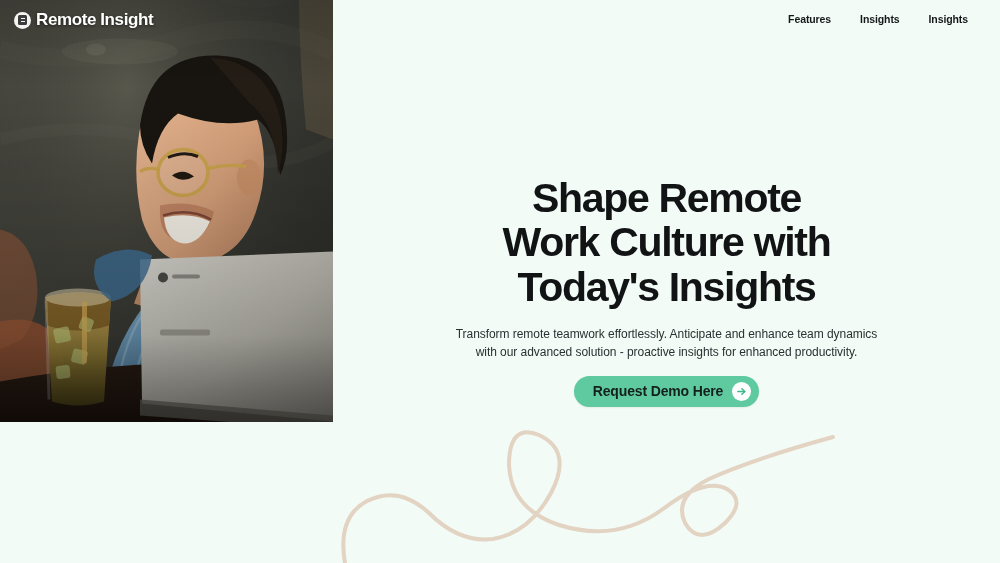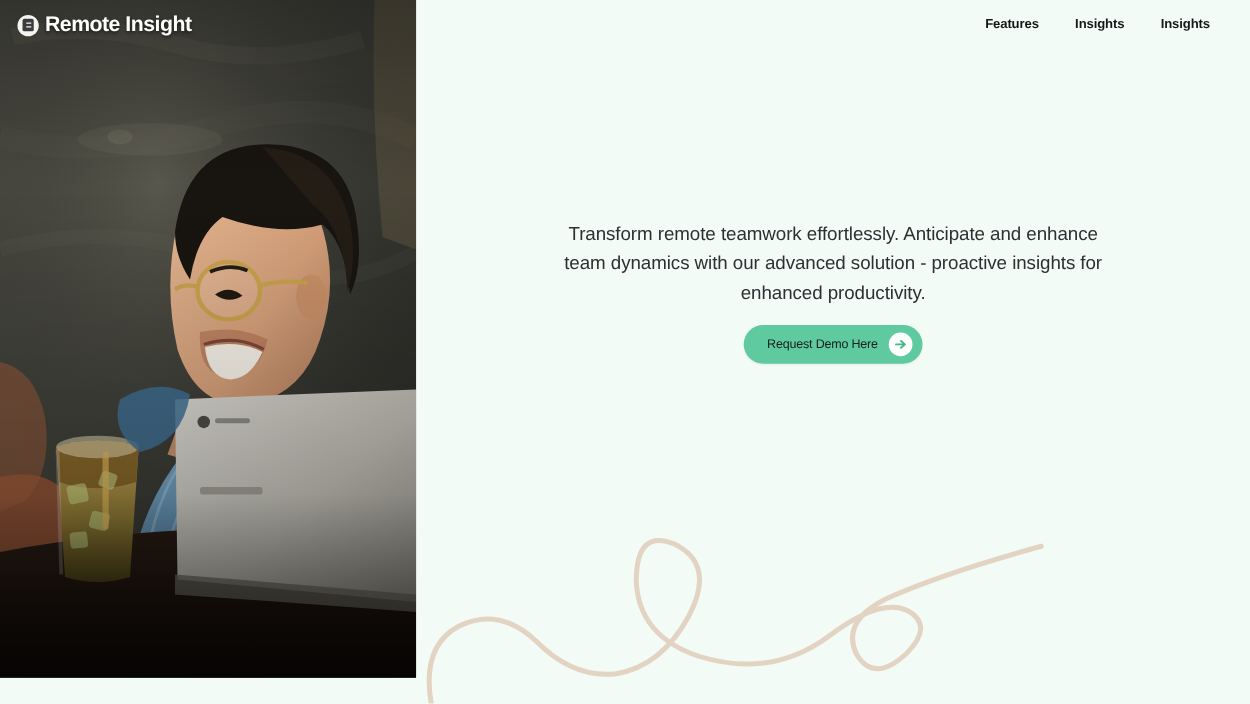--- a/index.html
+++ b/index.html
@@ -5,21 +5,21 @@
   * { margin:0; padding:0; box-sizing:border-box; }
   html, body {
     width:1000px; height:563px; overflow:hidden;
     font-family:"Liberation Sans", sans-serif;
     background:#F2FBF5;
   }
   .page { position:relative; width:1000px; height:563px; display:flex; }
 
   
   .photo-panel {
-    position:relative; width:333px; height:542px;
+    position:relative; width:333px; height:422px;
     overflow:hidden; background:#1a1a16; flex:0 0 333px;
   }
   .photo-svg { position:absolute; inset:0; width:100%; height:100%; display:block; }
 
   
   .brand {
     position:absolute; left:14px; top:10px; z-index:20;
     display:flex; align-items:center; gap:5px;
   }
   .brand-mark {
@@ -65,32 +65,32 @@
     position:absolute; left:0; right:0; top:176px;
     display:flex; flex-direction:column; align-items:center;
     z-index:10;
   }
   .hero-title {
     width:370px; text-align:center;
     font-size:41px; line-height:1.08; font-weight:bold;
     letter-spacing:-1.3px; color:#111315;
   }
   .hero-sub {
-    width:432px; text-align:center;
-    font-size:15px; line-height:1.55; color:#2b3033;
+    width:432px; margin-top:16px; text-align:center;
+    font-size:12px; line-height:1.55; color:#2b3033;
     letter-spacing:-0.05px;
   }
   .cta {
     margin-top:14px; display:inline-flex; align-items:center;
     gap:9px; background:#5FC9A0; border:none; cursor:pointer;
     border-radius:999px; padding:6px 8px 6px 19px;
     box-shadow:0 1px 2px rgba(0,0,0,.06);
   }
   .cta-label {
-    font-size:10px; font-weight:normal; color:#14201b;
+    font-size:14px; font-weight:bold; color:#14201b;
     letter-spacing:-0.15px; white-space:nowrap;
   }
   .cta-arrow {
     width:19px; height:19px; border-radius:50%; background:#ffffff;
     display:flex; align-items:center; justify-content:center; flex:0 0 19px;
   }
 
   .swirl {
     position:absolute; left:0; bottom:0; width:100%; height:150px;
     z-index:5; pointer-events:none;
@@ -233,20 +233,21 @@
 
   <div class="content-panel">
 
     <nav class="nav">
       <a class="nav-link" href="#">Features</a>
       <a class="nav-link" href="#">Insights</a>
       <a class="nav-link" href="#">Insights</a>
     </nav>
 
     <div class="hero">
+      <h1 class="hero-title">Shape Remote Work Culture with Today's Insights</h1>
       <p class="hero-sub">Transform remote teamwork effortlessly. Anticipate and enhance team dynamics with our advanced solution - proactive insights for enhanced productivity.</p>
 
       <button class="cta">
         <span class="cta-label">Request Demo Here</span>
         <span class="cta-arrow">
           <svg width="11" height="11" viewBox="0 0 12 12" fill="none" stroke="#3FB98A" stroke-width="1.7" stroke-linecap="round" stroke-linejoin="round">
             <path d="M2 6 H9.4"></path>
               <path d="M6.4 3 L9.6 6 L6.4 9"></path>
           </svg>
         </span>

